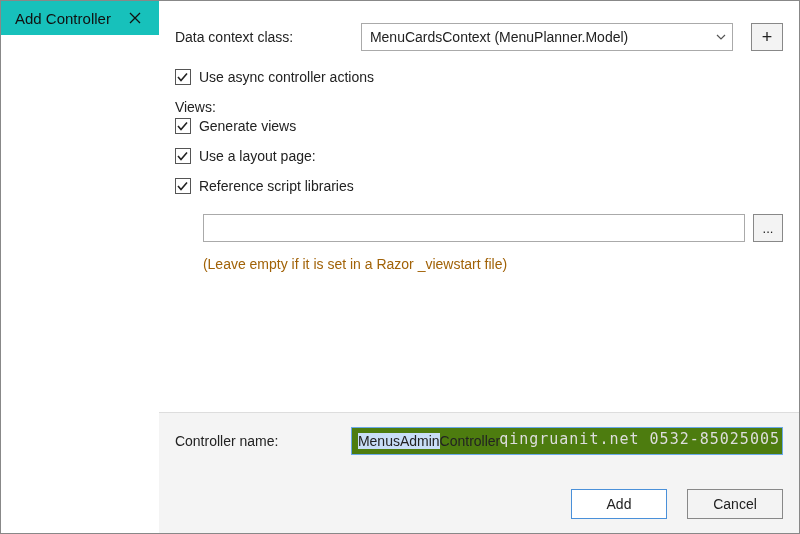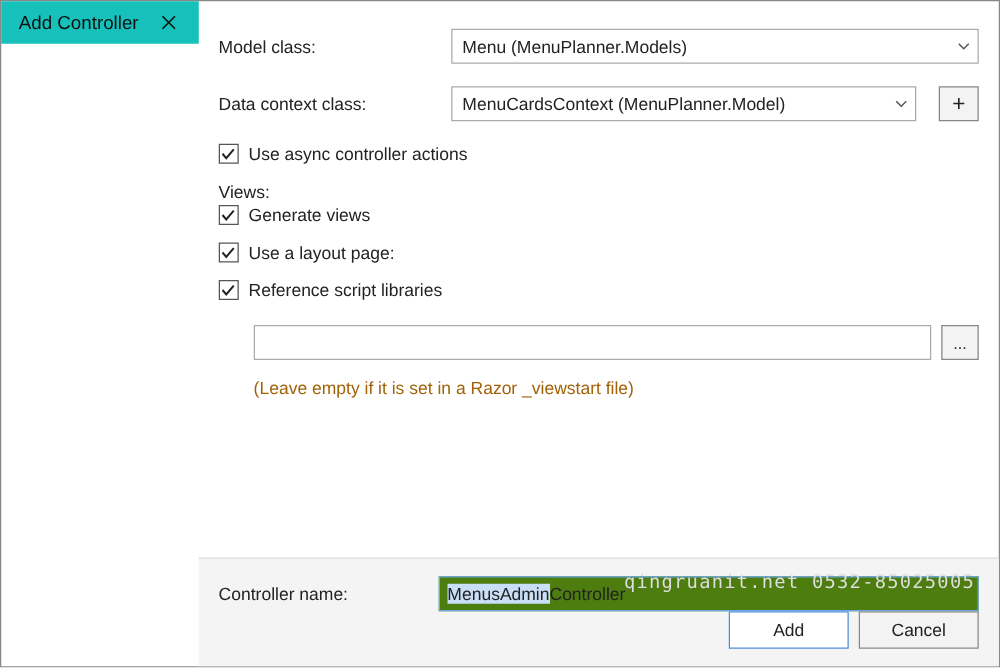--- a/index.html
+++ b/index.html
@@ -23,52 +23,41 @@
   .layout-input-row { display: flex; align-items: center; gap: 8px; margin: 6px 0 6px 28px; }
   .textinput { flex: 1; height: 28px; border: 1px solid #aaa; padding: 0 6px; font-size: 14px; font-family: inherit; }
   .browsebtn { width: 30px; height: 28px; border: 1px solid #888; background: #f3f3f3; display: flex; align-items: center; justify-content: center; cursor: pointer; font-size: 13px; }
   .hint { margin: 8px 0 0 28px; font-size: 14px; color: #a16207; }
   .spacer { flex: 1; }
   .bottom { background: #f4f4f4; border-top: 1px solid #ddd; padding: 14px 16px 14px 16px; margin: 16px -16px -12px -16px; }
   .bottom-row1 { display: flex; align-items: center; margin-bottom: 0; }
   .bottom-row1 .lbl { width: 176px; flex-shrink: 0; }
   .name-input { flex: 1; height: 28px; border: 1px solid #6aa8e8; padding: 0 6px; font-size: 14px; display: flex; align-items: center; background: #4d7c0f; }
   .name-input .sel { background: #c9def7; }
-  .buttons { display: flex; justify-content: flex-end; gap: 8px; }
+  .buttons { display: flex; justify-content: flex-end; gap: 20px; margin-top: 34px; }
   .btn { width: 96px; height: 30px; border: 1px solid #888; background: #f3f3f3; display: flex; align-items: center; justify-content: center; cursor: pointer; font-size: 14px; }
   .btn.primary { border: 1px solid #4a90d9; background: #fff; }
-  .watermark { position: absolute; right: 20px; top: 456px; font-family: monospace; font-size: 15px; color: #ddd; pointer-events: none; letter-spacing: 1px; text-align: center; }
+  .watermark { position: absolute; right: 20px; top: 430px; font-family: monospace; font-size: 15px; color: #ddd; pointer-events: none; letter-spacing: 1px; text-align: center; }
 </style>
 </head>
 <body>
 
 <div class="window">
 
   <div class="titlebar">
     <div class="title">Add Controller</div>
     <div class="close">
       <svg viewBox="0 0 12 12">
           <path d="M1 1 L11 11 M11 1 L1 11" stroke="#111" stroke-width="1.3" fill="none"></path>
         </svg>
     </div>
   </div>
 
   <div class="content">
 
-    <div class="row">
-      <div class="lbl">Model class:</div>
-      <div class="combo">
-        <span class="val">Menu (MenuPlanner.Models)</span>
-        <span class="arrow">
-            <svg viewBox="0 0 10 10">
-              <path d="M1 3 L5 7 L9 3" stroke="#555" stroke-width="1.2" fill="none"></path>
-            </svg>
-          </span>
-      </div>
-    </div>
 
     <div class="row">
       <div class="lbl">Data context class:</div>
       <div class="combo">
         <span class="val">MenuCardsContext (MenuPlanner.Model)</span>
         <span class="arrow">
             <svg viewBox="0 0 10 10">
               <path d="M1 3 L5 7 L9 3" stroke="#555" stroke-width="1.2" fill="none"></path>
             </svg>
           </span>

